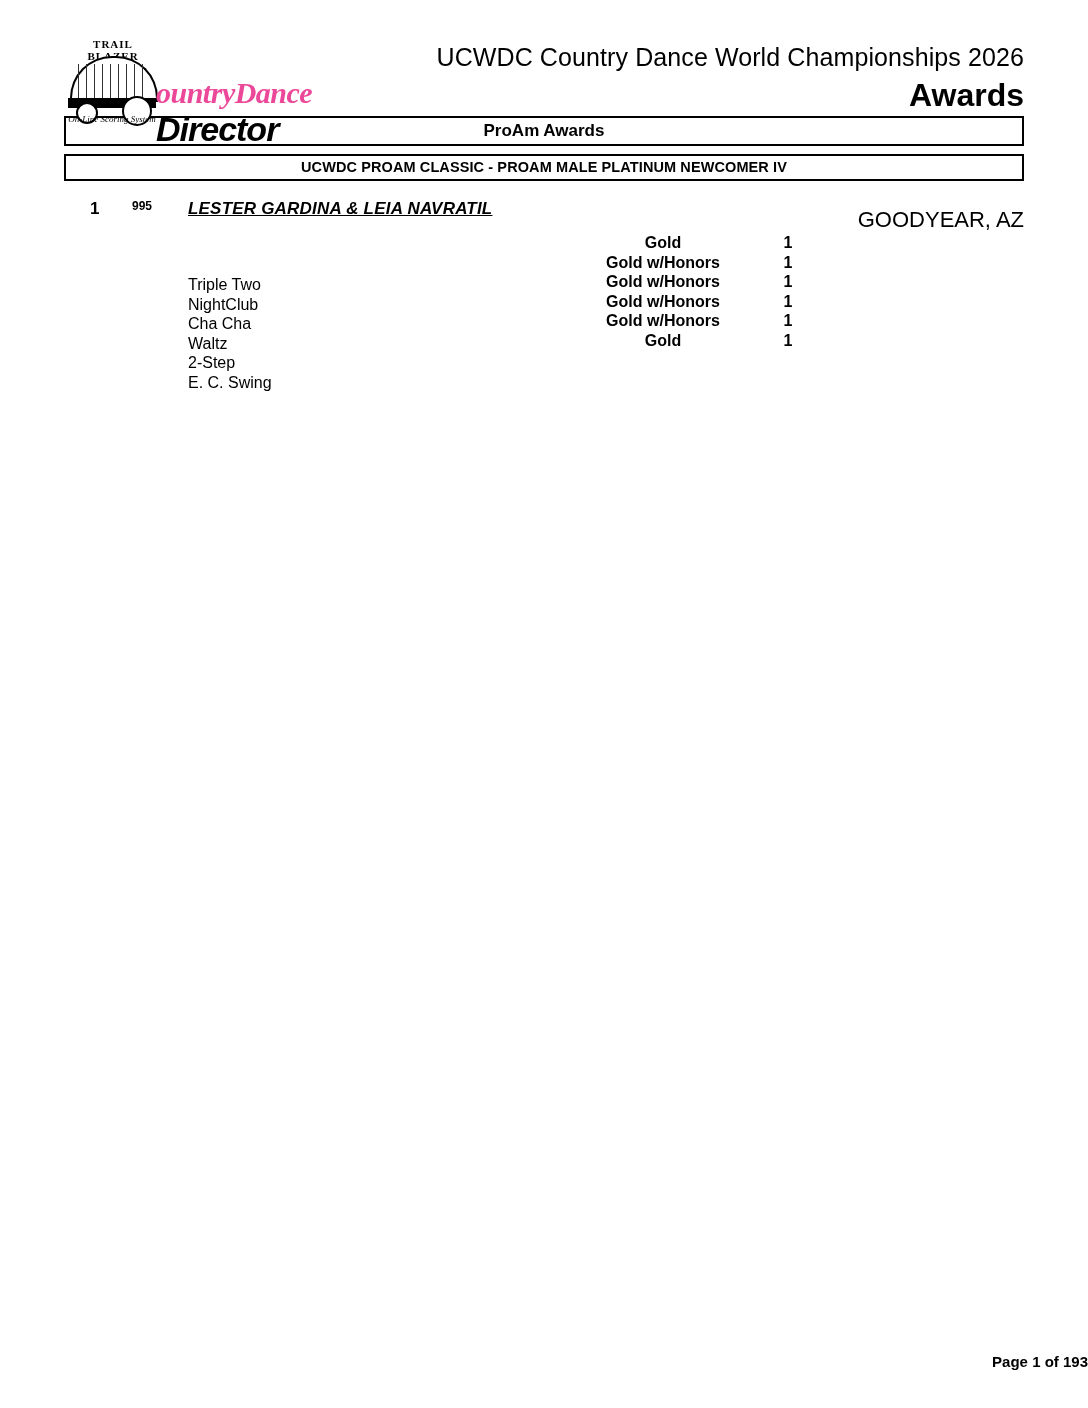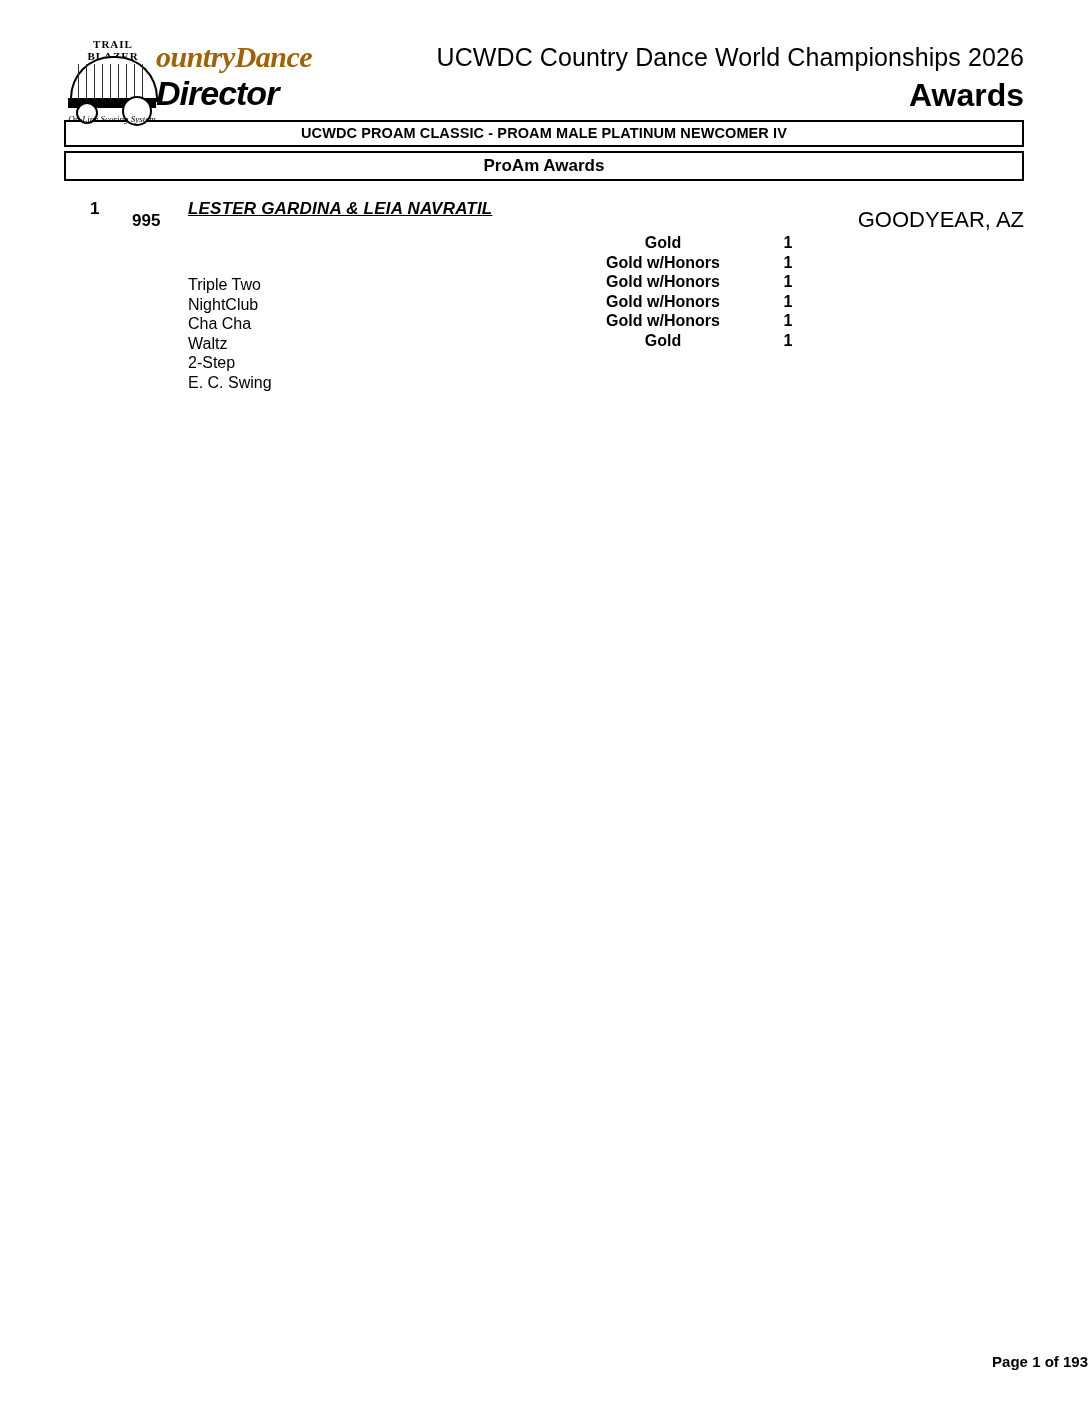--- a/index.html
+++ b/index.html
@@ -121,24 +121,25 @@
     position: absolute;
     left: 92px;
     top: 4px;
     width: 170px;
   }
   .logo-country {
     font-family: "Liberation Serif", serif;
     font-size: 30px;
     font-weight: bold;
     font-style: italic;
-    color: #a16207;
+    color: #ec4899;
     line-height: 34px;
     letter-spacing: -0.5px;
     white-space: nowrap;
+    margin-top: 36px;
   }
   .logo-director {
     font-family: "Liberation Sans", sans-serif;
     font-size: 34px;
     font-weight: bold;
     font-style: italic;
     color: #000000;
     line-height: 38px;
     letter-spacing: -1px;
   }
@@ -192,22 +193,22 @@
   .entry-place {
     position: absolute;
     left: 26px;
     top: 0;
     font-size: 17px;
     font-weight: bold;
   }
   .entry-number {
     position: absolute;
     left: 68px;
-    top: 12px;
-    font-size: 17px;
+    top: 0;
+    font-size: 12px;
     font-weight: bold;
   }
   .entry-names {
     position: absolute;
     left: 124px;
     top: 0;
     font-size: 17px;
     font-weight: bold;
     font-style: italic;
     text-decoration: underline;
@@ -293,22 +294,22 @@
       </div>
     </div>
 
     <div class="title-block">
       <div class="doc-title">UCWDC Country Dance World Championships 2026</div>
       <div class="doc-subtitle">Awards</div>
     </div>
 
   </div>
 
+  <div class="banner section">ProAm Awards</div>
   <div class="banner category">UCWDC PROAM CLASSIC - PROAM MALE PLATINUM NEWCOMER IV</div>
-  <div class="banner section">ProAm Awards</div>
 
   <div class="entry">
     <div class="entry-place">1</div>
     <div class="entry-number">995</div>
     <div class="entry-names">LESTER GARDINA &amp; LEIA NAVRATIL</div>
     <div class="entry-location">GOODYEAR, AZ</div>
   </div>
 
   <div class="results">
     <div class="result-row">

